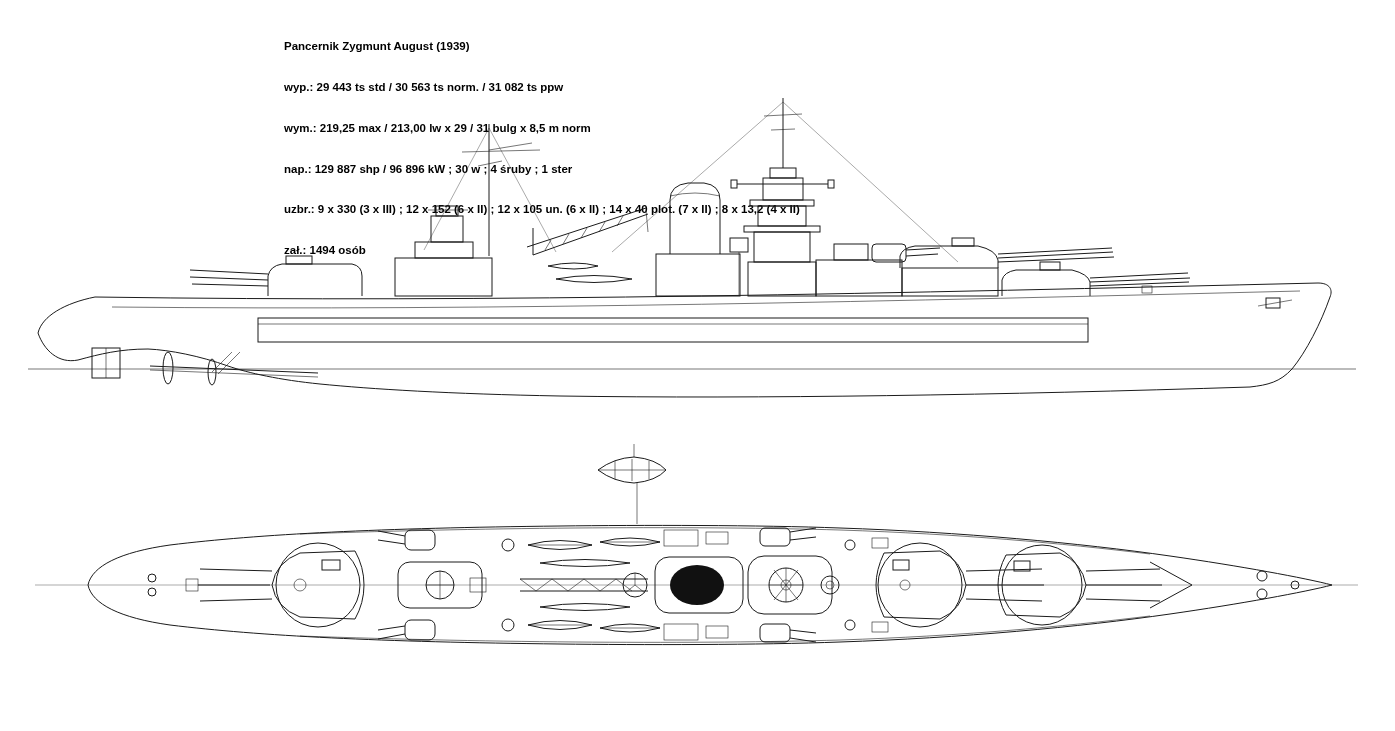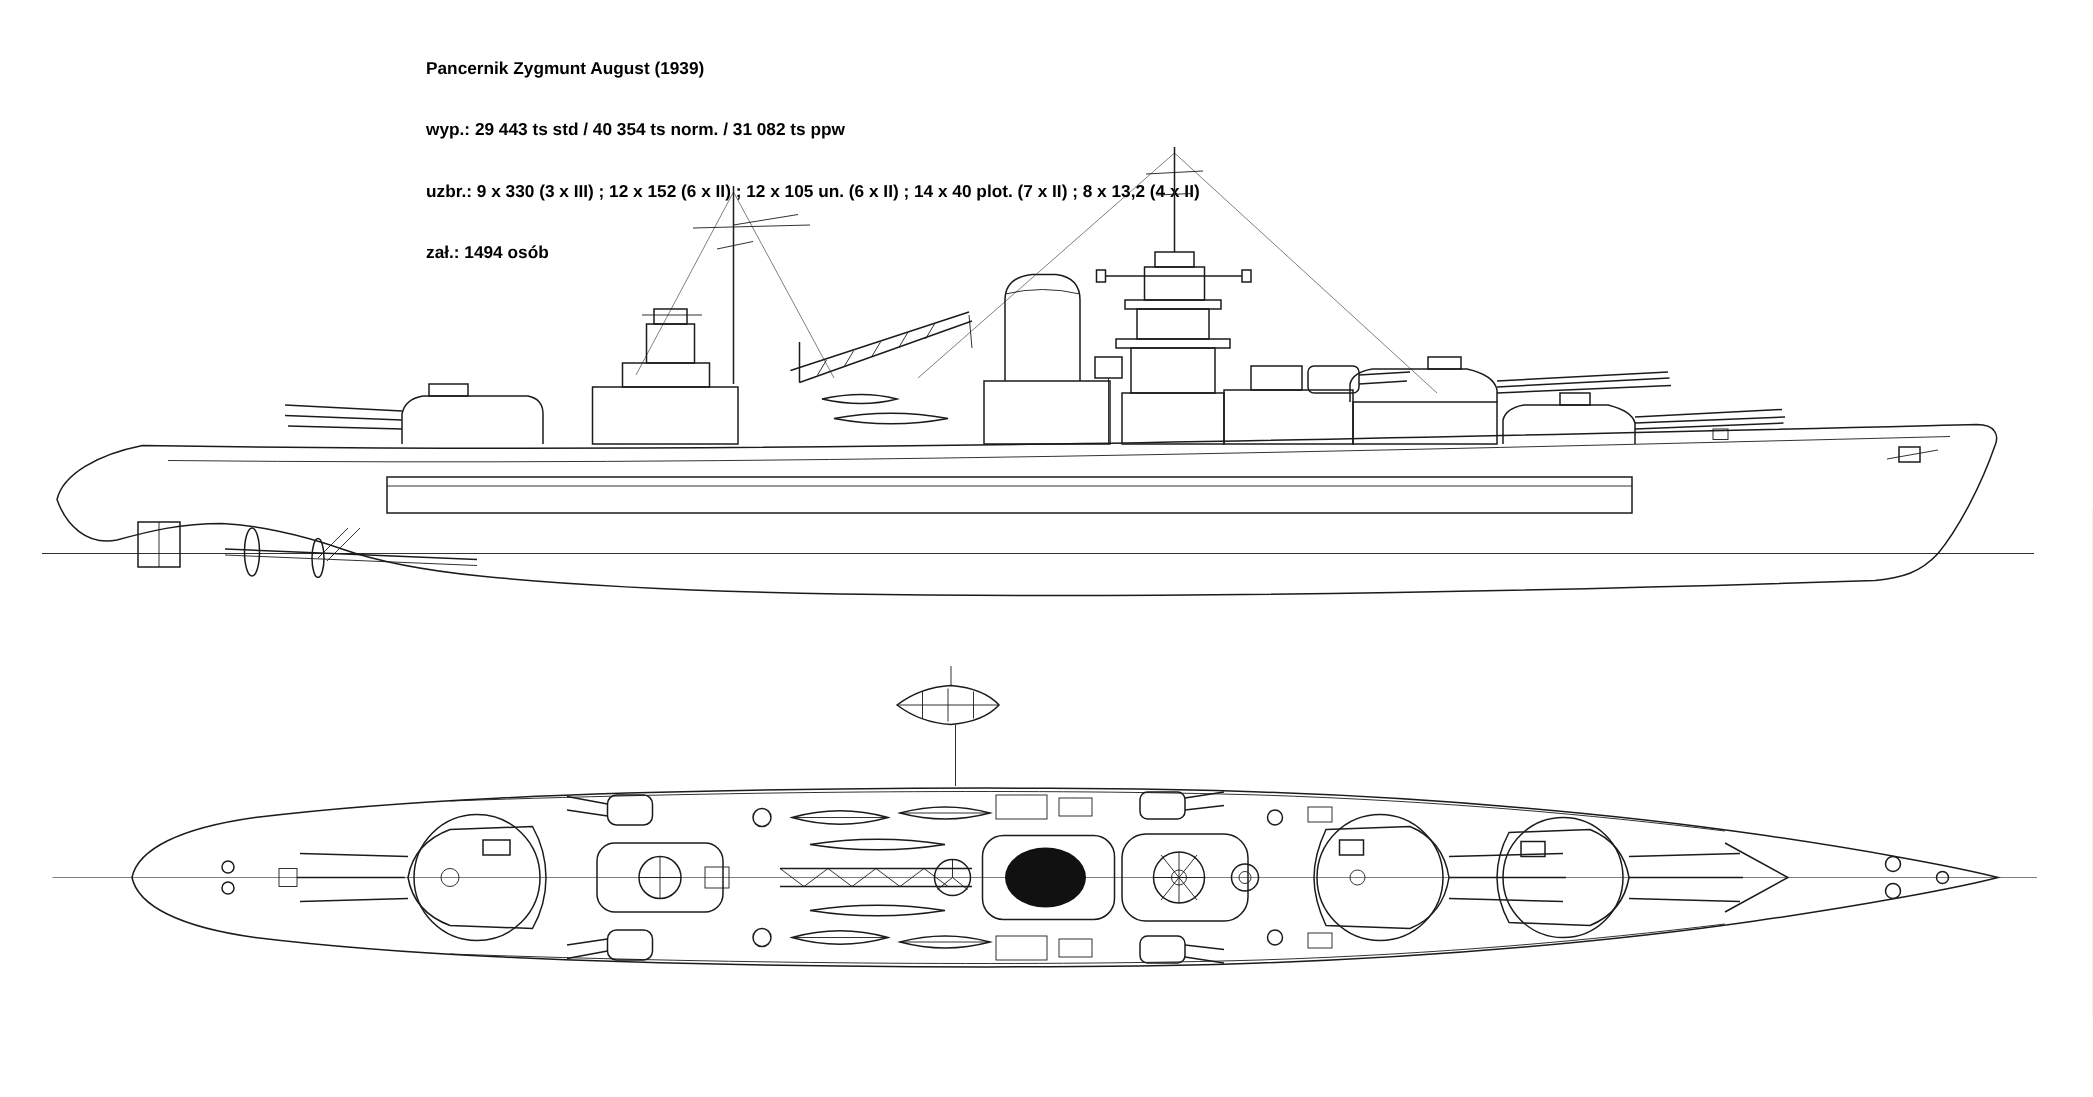--- a/index.html
+++ b/index.html
@@ -18,21 +18,23 @@
   .thin{stroke-width:.6;}
   .hair{stroke-width:.5;opacity:.75;}
 </style>
 </head>
 <body>
 
 <div class="canvas">
 
   <div class="spec">
     <div>Pancernik Zygmunt August (1939)</div>
-    <div>wyp.: 29 443 ts std / 40 354 ts norm. / 31 082 ts ppw</div>
+    <div>wyp.: 29 443 ts std / 30 563 ts norm. / 31 082 ts ppw</div>
+    <div>wym.: 219,25 max / 213,00 lw x 29 / 31 bulg x 8,5 m norm</div>
+    <div>nap.: 129 887 shp / 96 896 kW ; 30 w ; 4 śruby ; 1 ster</div>
     <div>uzbr.: 9 x 330 (3 x III) ; 12 x 152 (6 x II) ; 12 x 105 un. (6 x II) ; 14 x 40 plot. (7 x II) ; 8 x 13,2 (4 x II)</div>
     <div>zał.: 1494 osób</div>
   </div>
 
   <svg width="1395" height="731" viewBox="0 0 1395 731">
 
     <g class="ink">
 
       <line x1="28" y1="369" x2="1356" y2="369" class="thin"></line>
 

